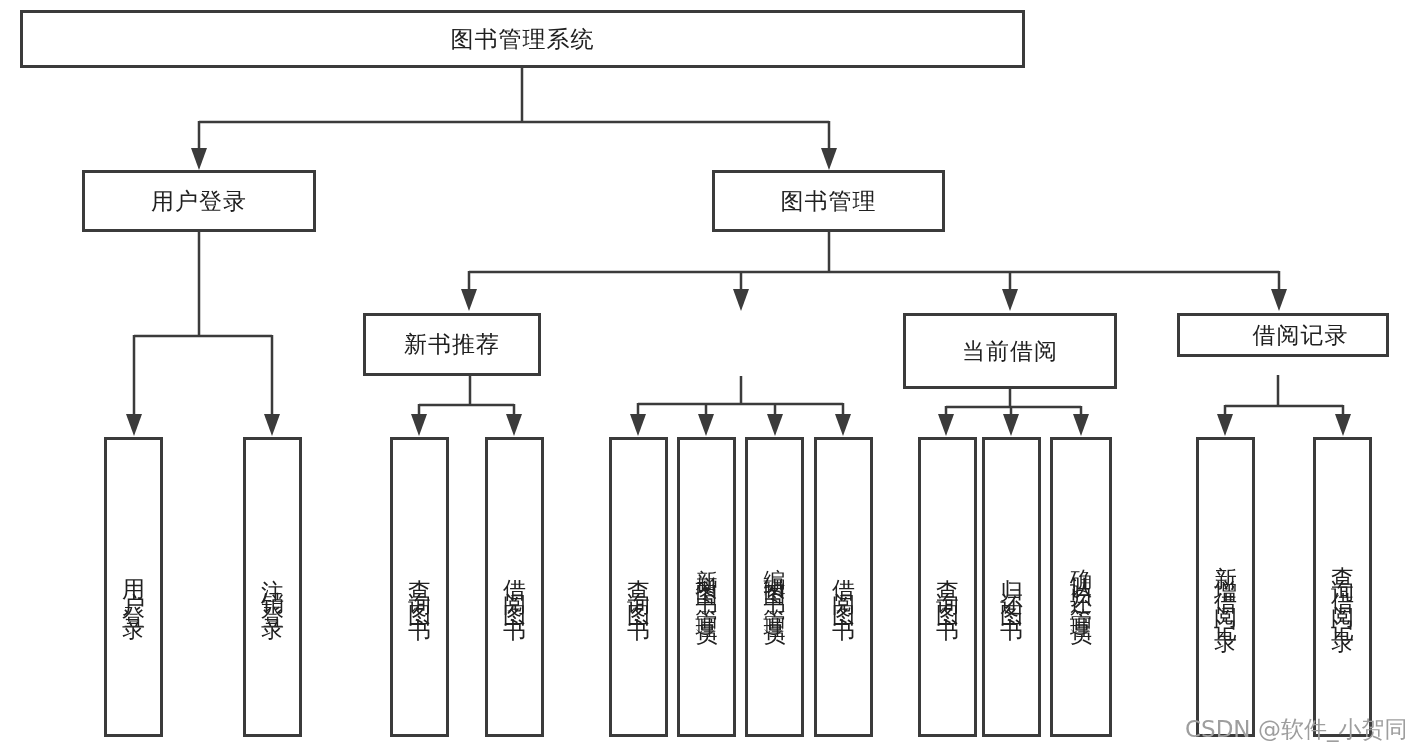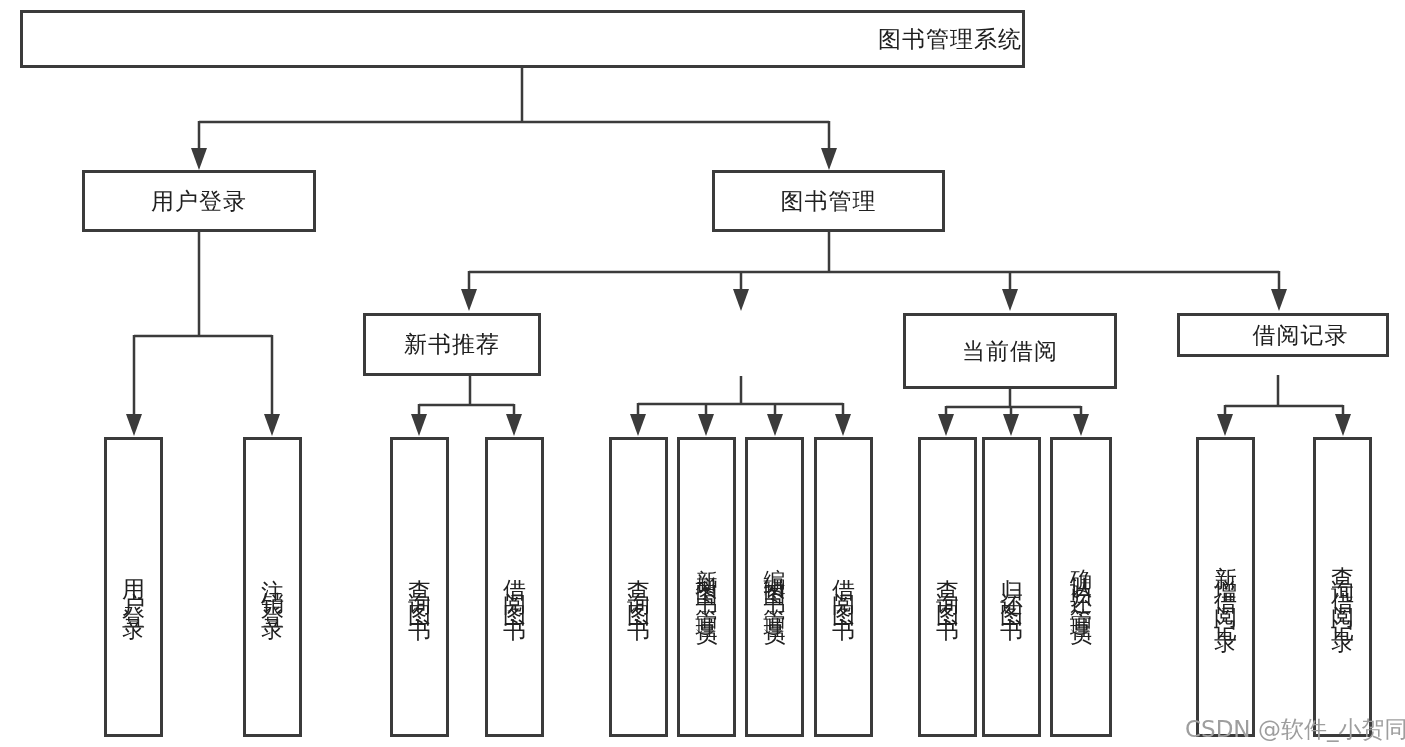--- a/index.html
+++ b/index.html
@@ -38,21 +38,21 @@
     writing-mode: vertical-rl;
     text-orientation: mixed;
     letter-spacing: 13px;
     font-size: 23px;
     line-height: 1;
   }
   .leaf .vtext.long {
     letter-spacing: 8px;
     font-size: 22px;
   }
-  .root-box   { left: 20px;  top: 10px;  width: 1005px; height: 58px; justify-content: flex-end; }
+  .root-box   { left: 20px;  top: 10px;  width: 1005px; height: 58px; }
   .l2-user    { left: 82px;  top: 170px; width: 234px;  height: 62px; }
   .l2-book    { left: 712px; top: 170px; width: 233px;  height: 62px; justify-content: center; }
   .l3-recommend { left: 363px;  top: 313px; width: 178px; height: 63px; }
   .l3-borrow    { left: 634px;  top: 313px; width: 214px; height: 63px; }
   .l3-current   { left: 903px;  top: 313px; width: 214px; height: 76px; }
   .l3-record    { left: 1177px; top: 313px; width: 212px; height: 44px; padding-left: 35px; }
   .leaf-u1 { left: 104px; }
   .leaf-u2 { left: 243px; }
   .leaf-r1 { left: 390px; }
   .leaf-r2 { left: 485px; }

